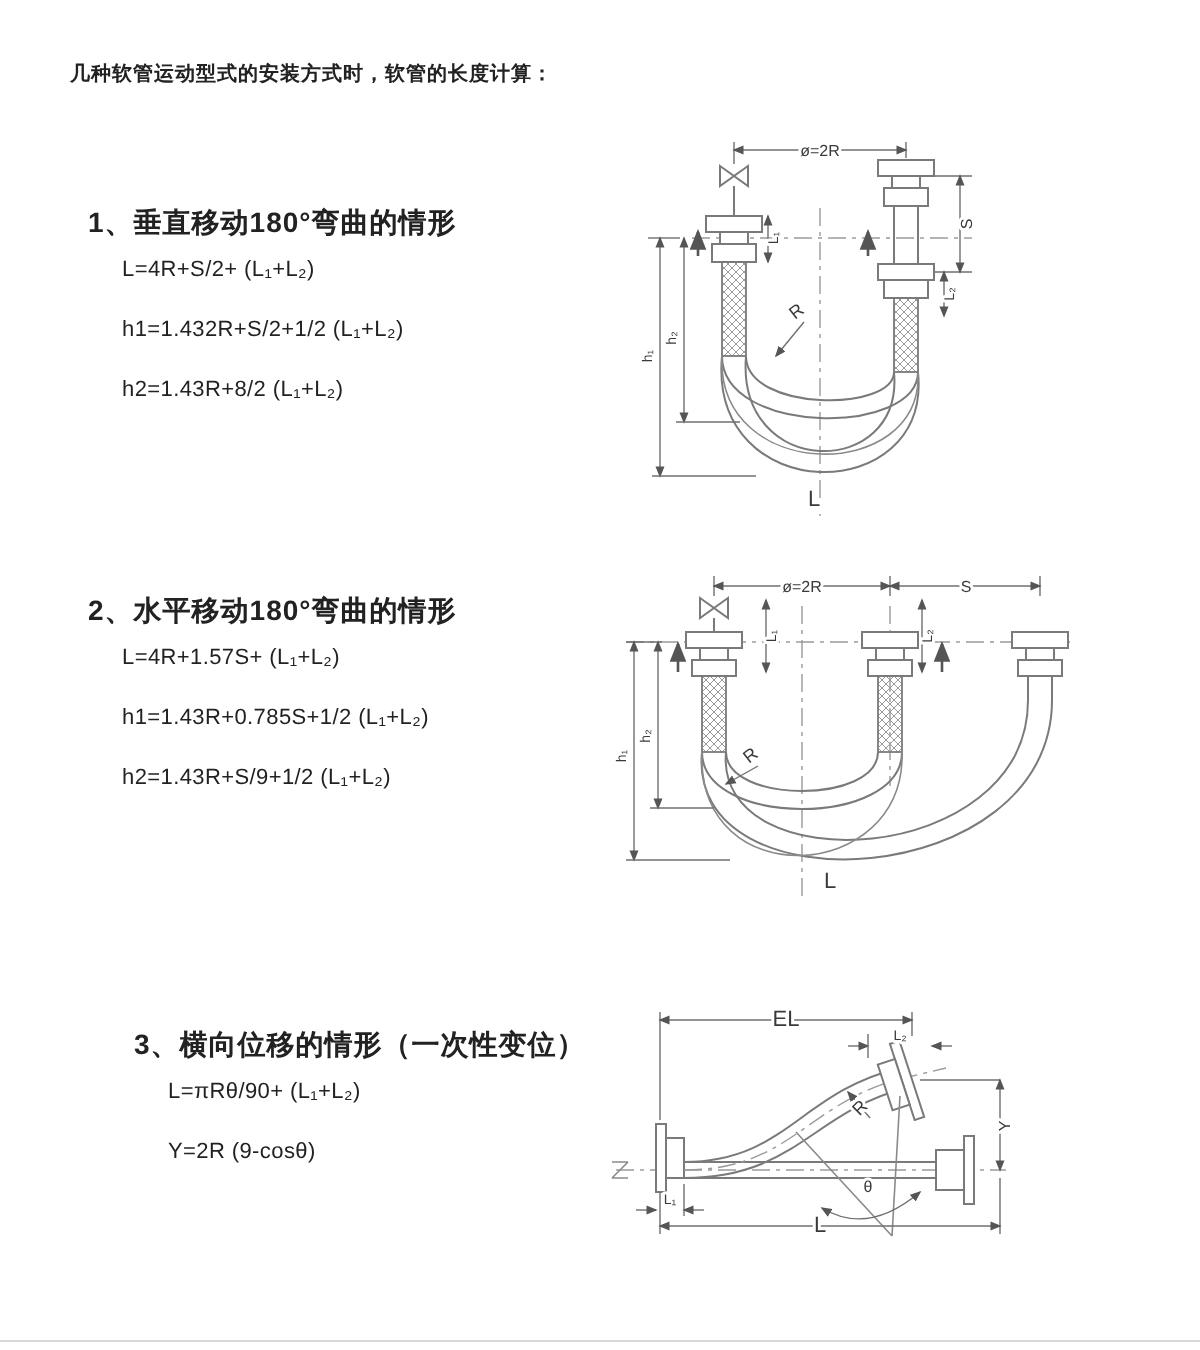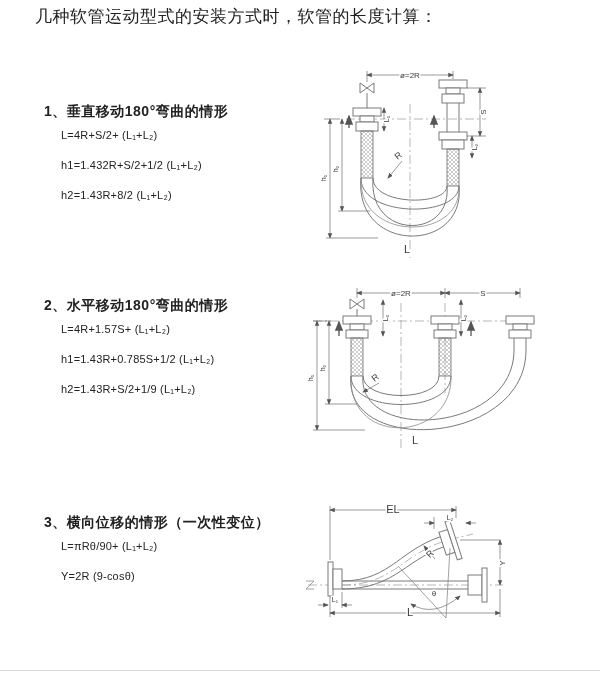--- a/index.html
+++ b/index.html
@@ -1,24 +1,24 @@
 <!DOCTYPE html>
 <html><head>
 <meta charset="utf-8">
 <style>
   html,body{margin:0;padding:0;background:#ffffff;}
   .page{position:relative;width:600px;height:675px;background:#fff;overflow:hidden;
         font-family:"Liberation Sans","DejaVu Sans",sans-serif;color:#222;}
-  .doc-title{position:absolute;left:35px;top:5px;font-size:17px;font-weight:400;letter-spacing:.5px;}
+  .doc-title{position:absolute;left:35px;top:30px;font-size:10px;font-weight:700;letter-spacing:.5px;}
   .section{position:absolute;left:44px;width:280px;}
   .sec-heading{font-size:14px;font-weight:700;height:18px;line-height:18px;letter-spacing:.5px;}
   .formula{height:30px;line-height:30px;padding-left:17px;font-size:11px;font-weight:500;letter-spacing:.2px;}
   .s1{top:102px;} .s1 .formula:first-of-type{margin-top:8px;}
   .s2{top:296px;} .s2 .formula:first-of-type{margin-top:8px;}
-  .s3{top:513px;} .s3 .formula:first-of-type{margin-top:8px;}
+  .s3{top:513px;margin-left:23px;} .s3 .formula:first-of-type{margin-top:8px;}
   .diagram{position:absolute;}
   .d1{left:310px;top:66px;}
   .d2{left:303px;top:278px;}
   .d3{left:298px;top:496px;}
   .page-bottom-edge{position:absolute;left:0;top:670px;width:600px;height:1px;background:#d8d8d8;}
   
   svg .ln{stroke:#7a7a7a;stroke-width:1;fill:none;}
   svg .thin{stroke:#8a8a8a;stroke-width:.8;fill:none;}
   svg .cl{stroke:#9a9a9a;stroke-width:.7;fill:none;stroke-dasharray:9 3 2 3;}
   svg .dim{stroke:#6f6f6f;stroke-width:.7;fill:none;}
@@ -129,21 +129,21 @@
       <path class="dim" d="M92,95 L78,112" marker-end="url(#m1)"></path>
       <text class="t9" x="90" y="92" text-anchor="middle" transform="rotate(-38 90 92)">R</text>
     </g>
     <text class="t11" x="97" y="187" text-anchor="middle">L</text>
   </svg>
 
   <div class="section s2">
     <div class="sec-heading">2、水平移动180°弯曲的情形</div>
     <div class="formula">L=4R+1.57S+ (L₁+L₂)</div>
     <div class="formula">h1=1.43R+0.785S+1/2 (L₁+L₂)</div>
-    <div class="formula">h2=1.43R+S/2+1/9 (L₁+L₂)</div>
+    <div class="formula">h2=1.43R+S/9+1/2 (L₁+L₂)</div>
   </div>
 
   <svg class="diagram d2" width="297" height="185" viewBox="0 0 297 185">
     <defs>
       <pattern id="p2" patternUnits="userSpaceOnUse" width="4" height="4">
         <path d="M0,4 L4,0 M0,0 L4,4" stroke="#9a9a9a" stroke-width="0.5"></path>
       </pattern>
       <marker id="m2" viewBox="0 0 10 10" refX="8.5" refY="5" markerWidth="8" markerHeight="8" orient="auto-start-reverse">
         <path d="M0,1 L10,5 L0,9 z" fill="#555"></path>
       </marker>

